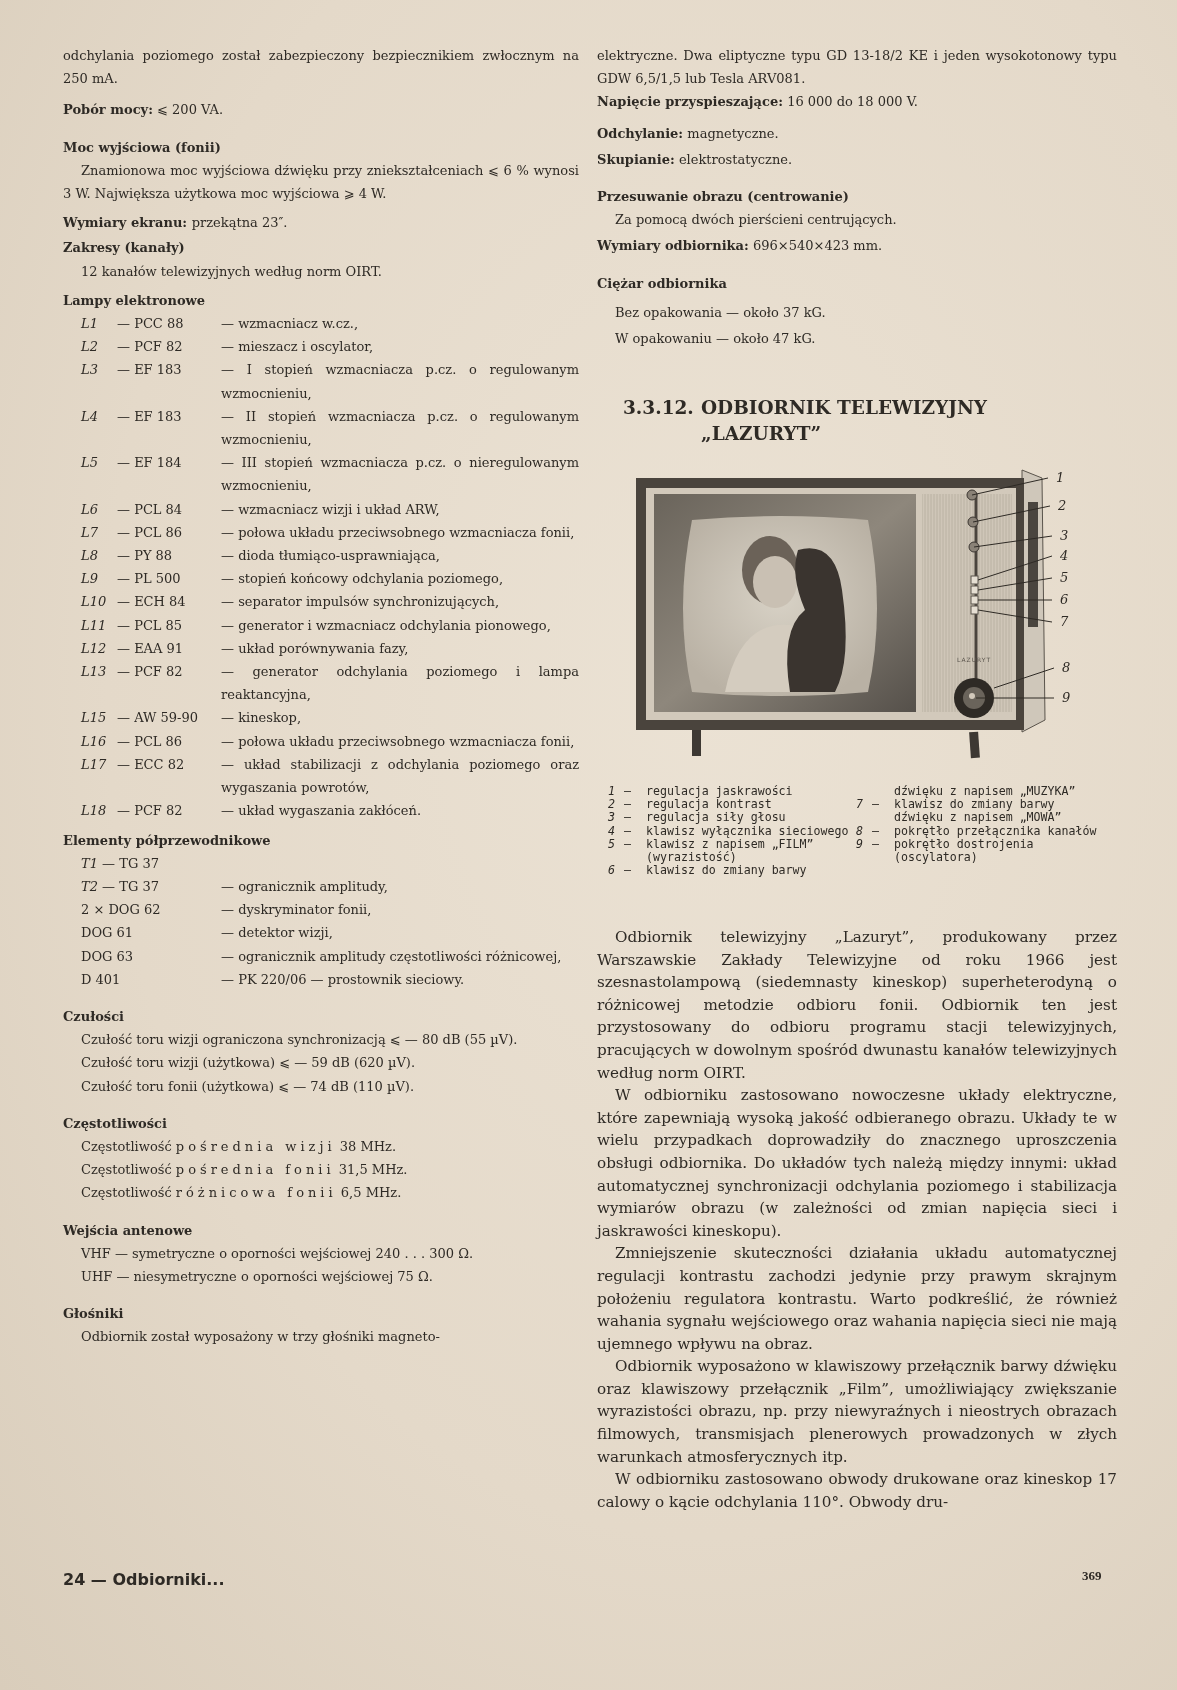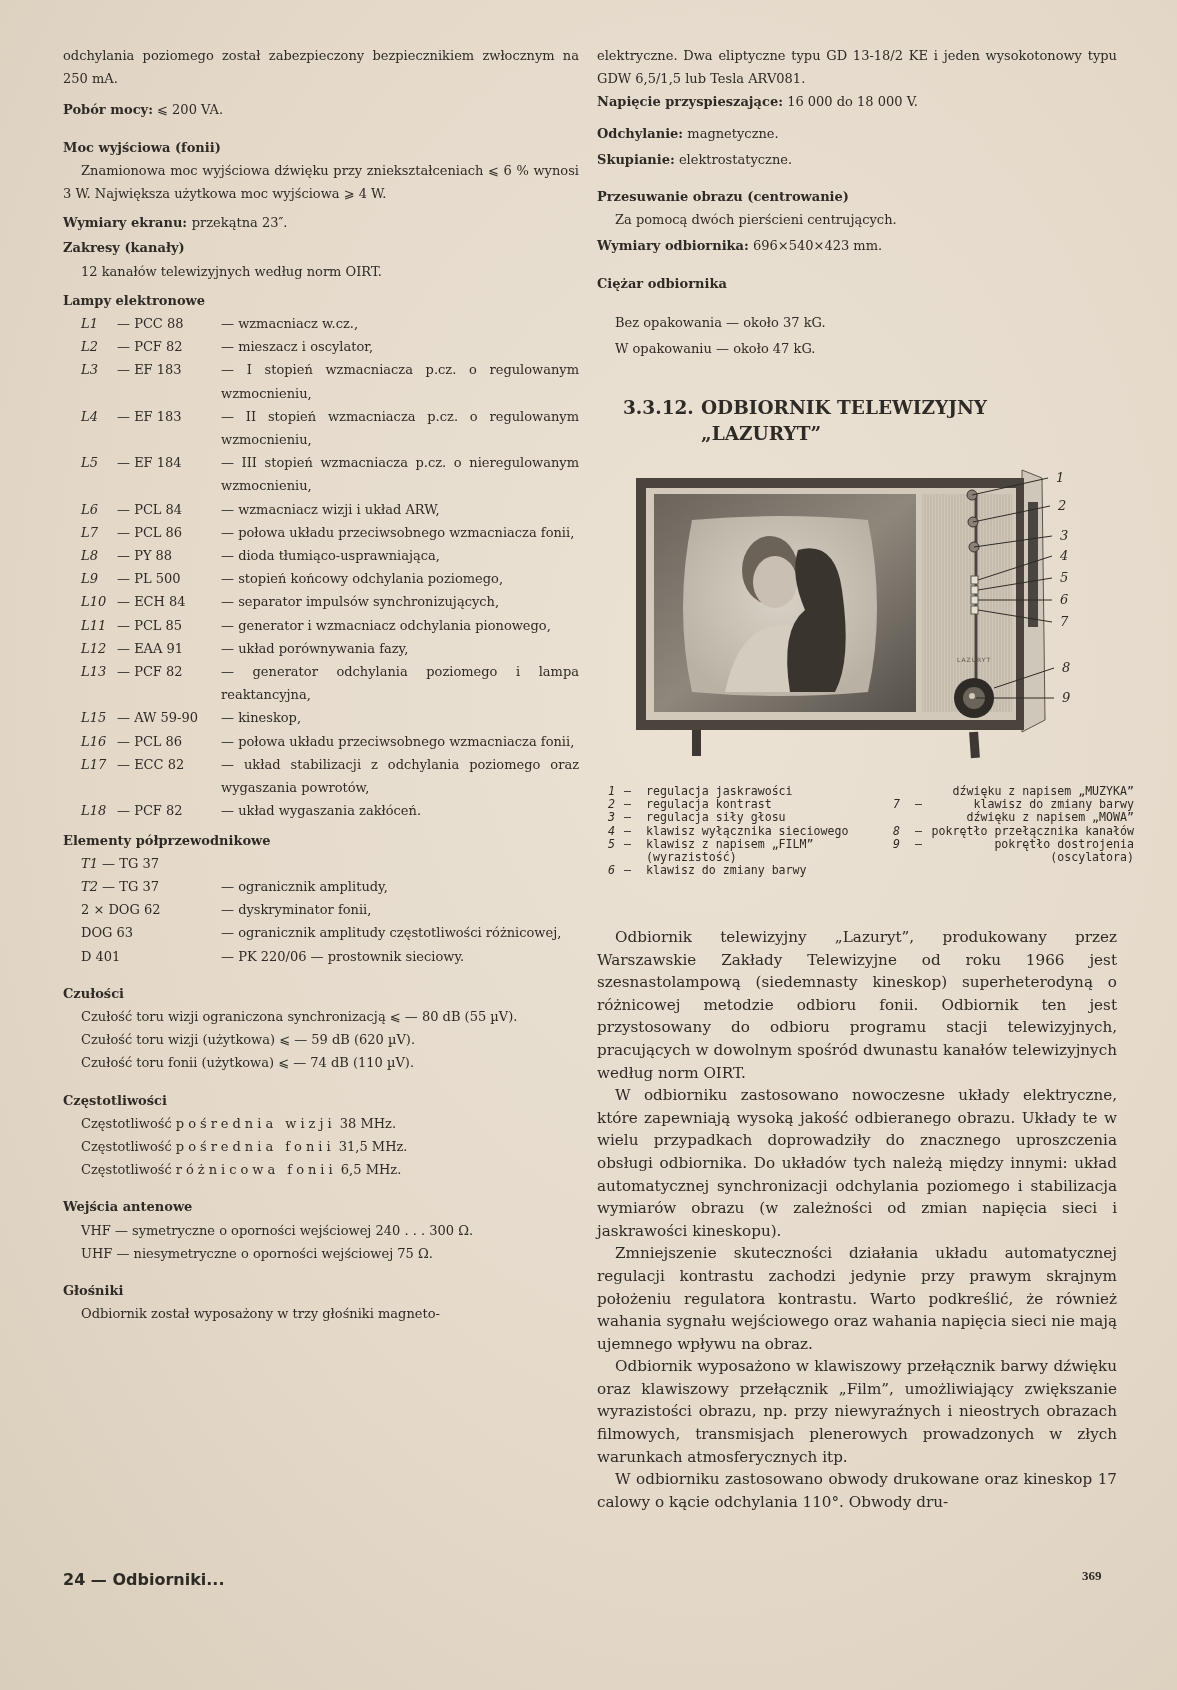--- a/index.html
+++ b/index.html
@@ -37,21 +37,21 @@
   .page-num { position: absolute; left: 1082px; top: 1568px; font-size: 13px; font-weight: bold; font-family: "Liberation Serif", serif; }
 
   .section-title { position: absolute; left: 623px; top: 395px; font-family: "DejaVu Serif", serif; font-weight: bold; font-size: 18.5px; line-height: 26px; }
   .section-title .num { display: inline-block; width: 78px; }
   .section-title .line2 { padding-left: 78px; }
 
   .figure { position: absolute; left: 630px; top: 460px; width: 460px; height: 300px; }
 
   .legend { position: absolute; top: 785px; font-family: "DejaVu Sans Mono", "Liberation Mono", monospace; font-size: 11.6px; line-height: 13.2px; }
   .legend-left { left: 608px; width: 250px; }
-  .legend-right { left: 884px; width: 250px; text-align: right; }
+  .legend-right { left: 856px; width: 250px; }
   .leg-item { display: flex; }
   .leg-item .ln { width: 16px; font-style: italic; }
   .leg-item .dash { width: 22px; }
   .leg-item .lt { flex: 1; }
   .leg-cont { padding-left: 38px; }
 
   .body-text { position: absolute; left: 597px; top: 926px; width: 520px; font-size: 15.2px; line-height: 22.6px; }
   .body-text p { text-indent: 18px; text-align: justify; }
 </style>
 </head>
@@ -164,20 +164,24 @@
       </div>
       <div class="trow">
         <span class="tid"><i>T2</i> <span>— TG 37</span></span>
         <span class="tdesc">— ogranicznik amplitudy,</span>
       </div>
       <div class="trow">
         <span class="tid"><span>2 × DOG 62</span></span>
         <span class="tdesc">— dyskryminator fonii,</span>
       </div>
       <div class="trow">
+        <span class="tid"><span>DOG 61</span></span>
+        <span class="tdesc">— detektor wizji,</span>
+      </div>
+      <div class="trow">
         <span class="tid"><span>DOG 63</span></span>
         <span class="tdesc">— ogranicznik amplitudy częstotliwości różnicowej,</span>
       </div>
       <div class="trow">
         <span class="tid"><span>D 401</span></span>
         <span class="tdesc">— PK 220/06 — prostownik sieciowy.</span>
       </div>
     </div>
 
   <div class="gap"></div>
@@ -209,21 +213,21 @@
   <p><span class="bold">Napięcie przyspieszające:</span> <span>16 000 do 18 000 V.</span></p>
   <div class="gap"></div>
   <p><span class="bold">Odchylanie:</span> <span>magnetyczne.</span></p>
   <p style="margin-top:3px"><span class="bold">Skupianie:</span> <span>elektrostatyczne.</span></p>
   <div class="gap"></div>
   <p class="hd">Przesuwanie obrazu (centrowanie)</p>
   <p class="ind">Za pomocą dwóch pierścieni centrujących.</p>
   <p style="margin-top:3px"><span class="bold">Wymiary odbiornika:</span> <span>696×540×423 mm.</span></p>
   <div class="gap"></div>
   <p class="hd">Ciężar odbiornika</p>
-  <p class="ind" style="margin-top:16px">Bez opakowania — około 37 kG.</p>
+  <p class="ind" style="margin-top:6px">Bez opakowania — około 37 kG.</p>
   <p class="ind" style="margin-top:3px">W opakowaniu — około 47 kG.</p>
 </div>
 
 <div class="section-title">
   <div><span class="num">3.3.12.</span><span>ODBIORNIK TELEWIZYJNY</span></div>
   <div class="line2">„LAZURYT”</div>
 </div>
 
 <div class="figure">
   <svg width="460" height="300" viewBox="0 0 460 300">

